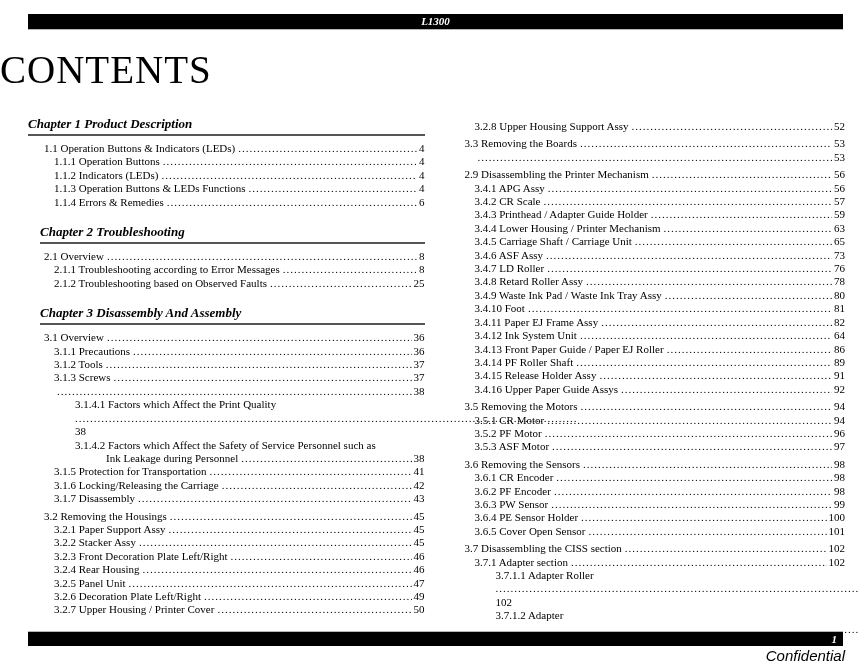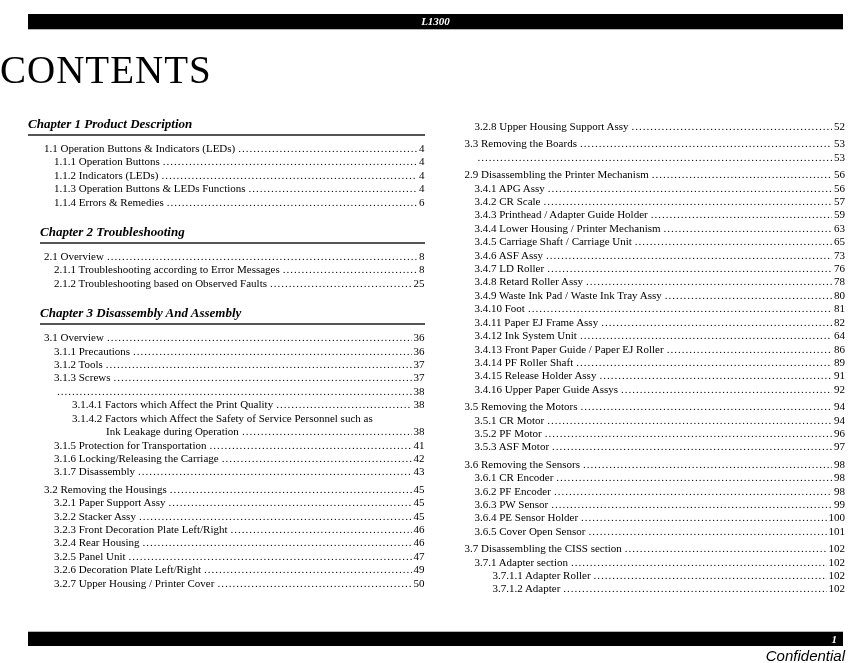--- a/index.html
+++ b/index.html
@@ -76,21 +76,21 @@
   
   .toc-entry {
     display: flex;
     align-items: baseline;
     font-size: 11px;
     line-height: 13.4px;
     white-space: nowrap;
   }
   .toc-entry.lvl0 { margin-left: 16px; }
   .toc-entry.lvl1 { margin-left: 26px; }
-  .toc-entry.lvl2 { margin-left: 44px; }
+  .toc-entry.lvl2 { margin-left: 44px; flex-direction: column; }
   .toc-entry.lvl3 { margin-left: 78px; }
   .toc-entry.lvl0:not(:first-child) { margin-top: 4px; }
 
   .toc-text { flex: 0 0 auto; }
   .toc-leader {
     flex: 1 1 auto;
     overflow: hidden;
     margin: 0 2px 0 3px;
     min-width: 0;
   }
@@ -222,21 +222,21 @@
           <div class="toc-entry lvl2">
             <span class="toc-text">3.1.4.1 Factors which Affect the Print Quality</span>
             <span class="toc-leader"></span>
             <span class="toc-page">38</span>
           </div>
           <div class="toc-entry lvl2">
             <span class="toc-text">3.1.4.2 Factors which Affect the Safety of Service Personnel such as</span>
             <span class="toc-leader no-dots"></span>
           </div>
           <div class="toc-entry lvl3">
-            <span class="toc-text">Ink Leakage during Operation</span>
+            <span class="toc-text">Ink Leakage during Personnel</span>
             <span class="toc-leader"></span>
             <span class="toc-page">38</span>
           </div>
           <div class="toc-entry lvl1">
             <span class="toc-text">3.1.5 Protection for Transportation</span>
             <span class="toc-leader"></span>
             <span class="toc-page">41</span>
           </div>
           <div class="toc-entry lvl1">
             <span class="toc-text">3.1.6 Locking/Releasing the Carriage</span>

